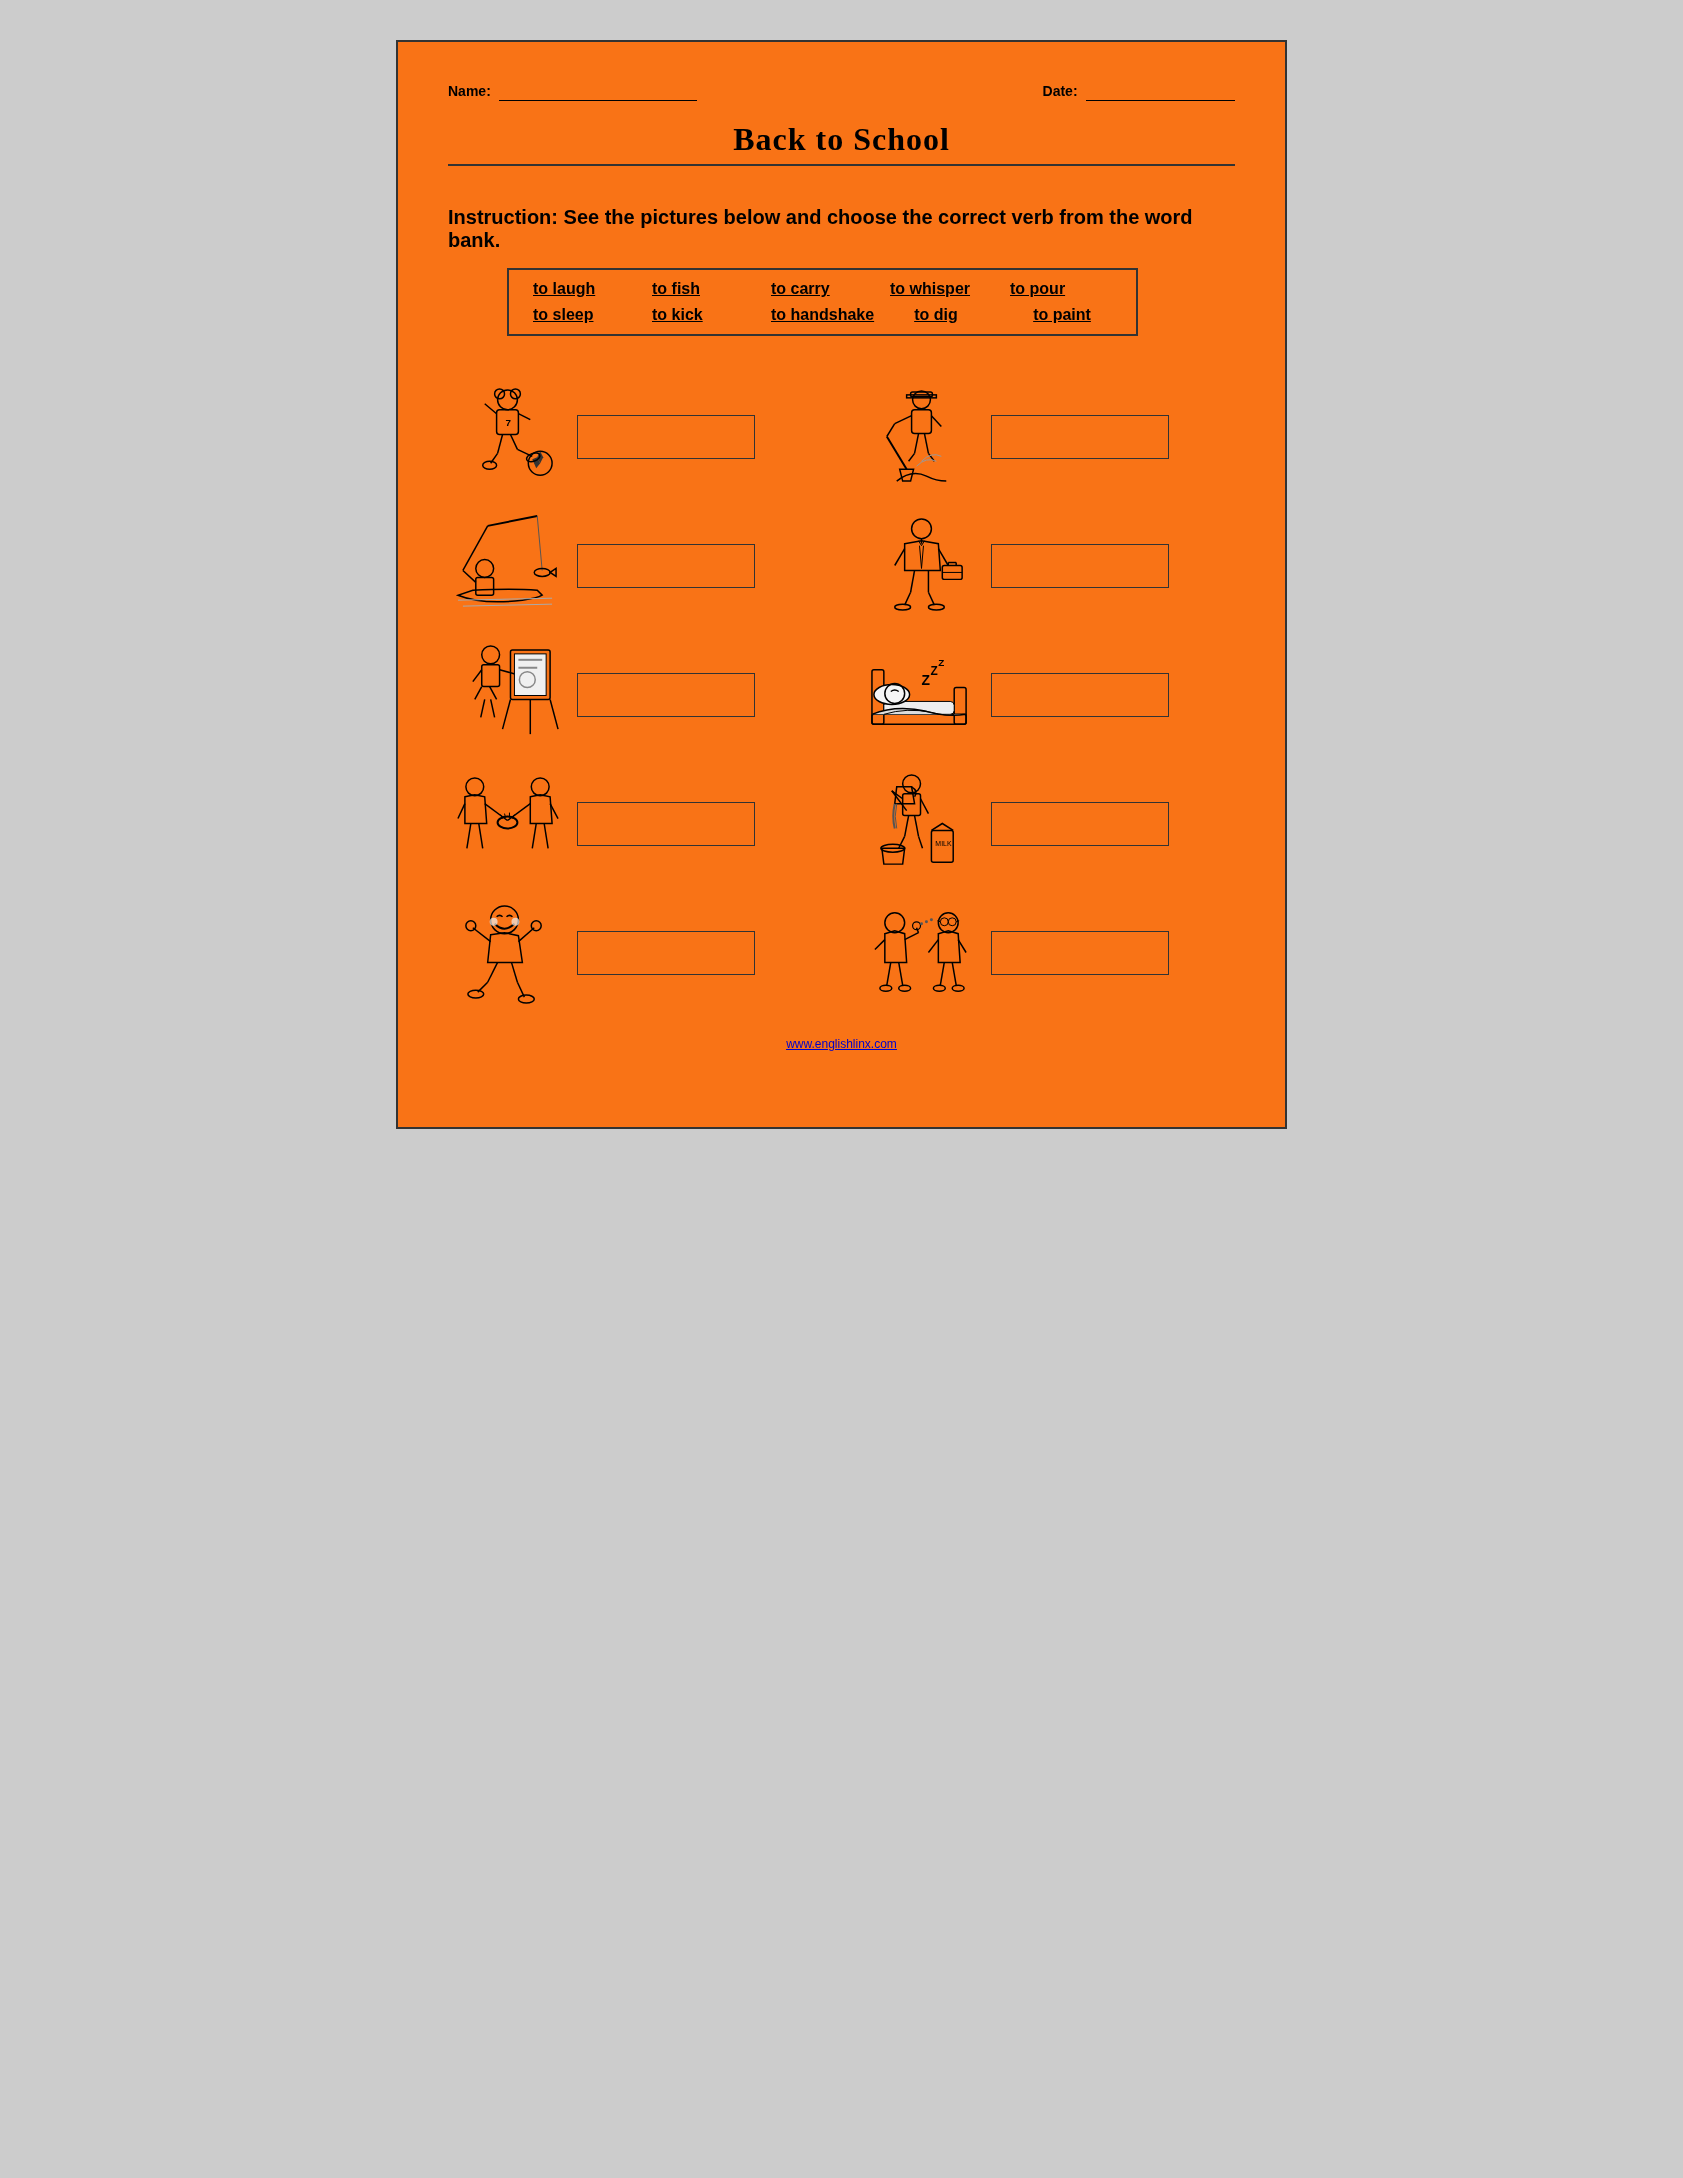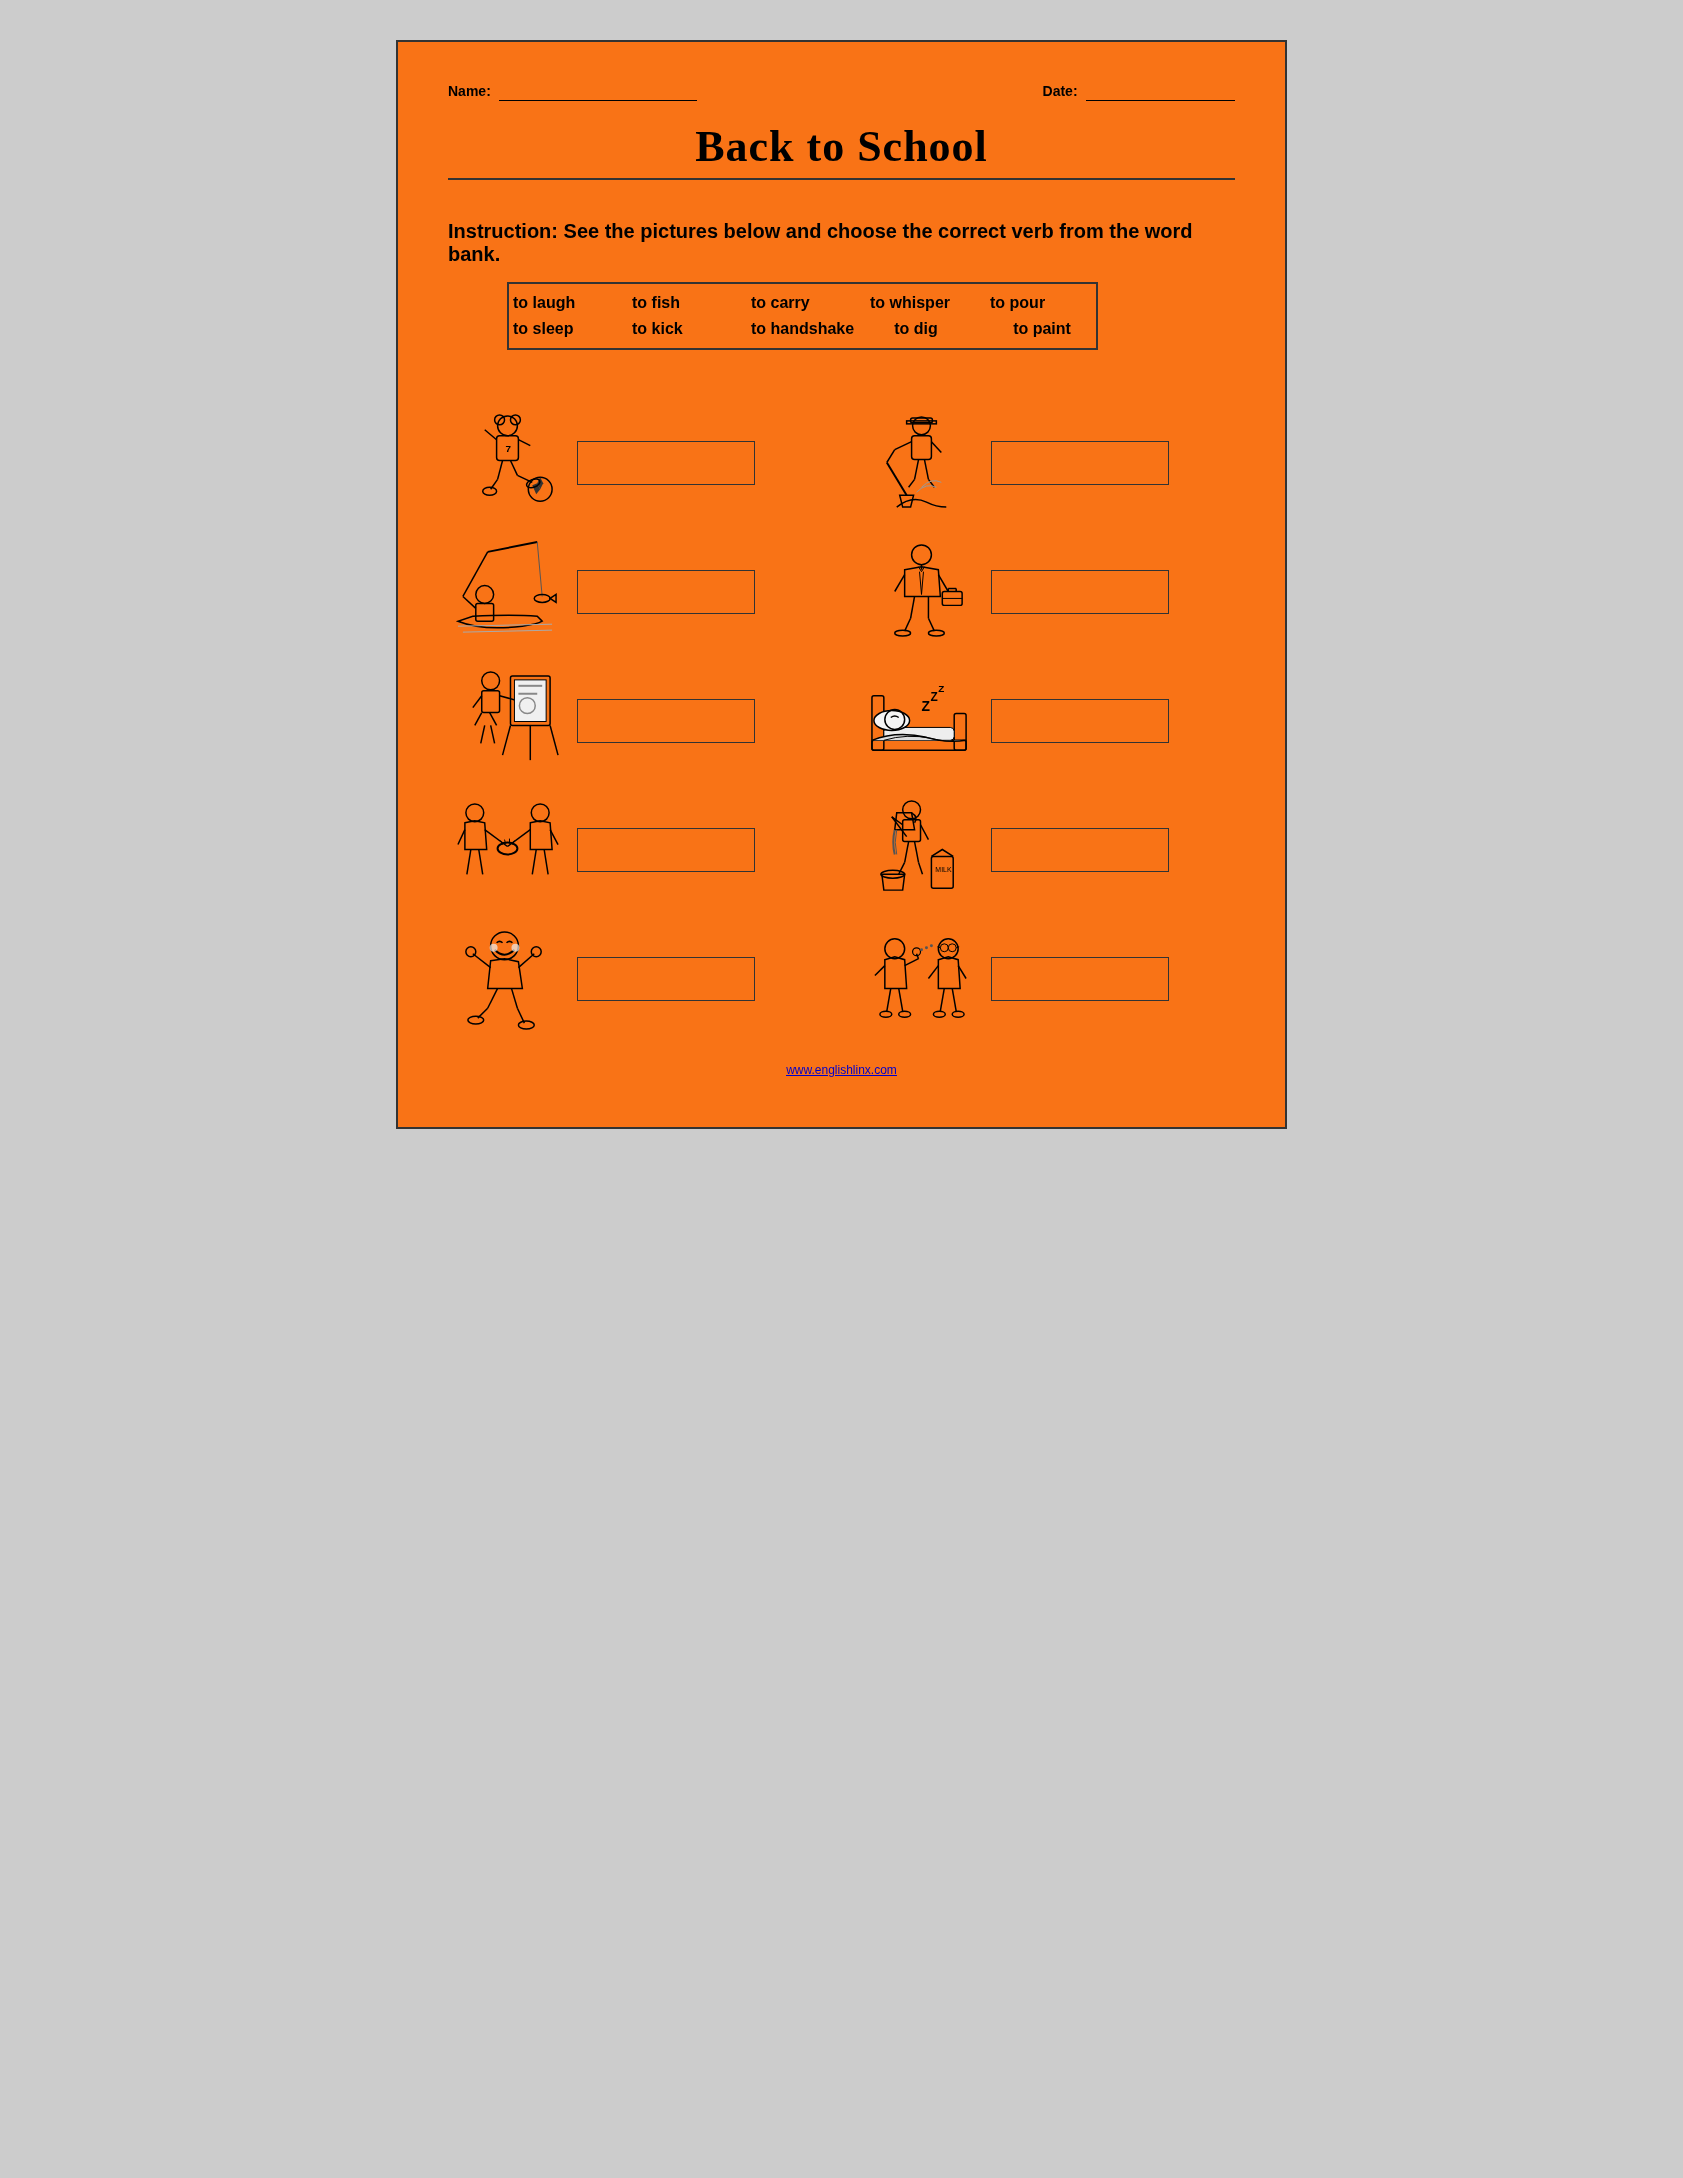--- a/index.html
+++ b/index.html
@@ -36,21 +36,21 @@
       margin-left: 4px;
     }
     .date-field-line {
       display: inline-block;
       width: 149px;
       border-bottom: 1px solid #000;
       margin-left: 4px;
     }
     .title {
       text-align: center;
-      font-size: 44px;
+      font-size: 32px;
       font-family: 'Times New Roman', serif;
       font-weight: bold;
       margin-bottom: 20px;
       letter-spacing: 1px;
       border-bottom: 2px solid #333;
       padding-bottom: 6px;
       display: inline-block;
       width: 100%;
     }
     .title-wrap {
@@ -59,22 +59,23 @@
     }
     .instruction {
       font-size: 20px;
       font-weight: bold;
       margin-bottom: 16px;
     }
     .word-bank {
       border: 2px solid #333;
       display: inline-block;
       margin-left: 59px;
-      margin-bottom: 48px;
-      padding: 10px 4px;
+      margin-bottom: 36px;
+      padding: 10px 24px;
+      text-decoration: underline;
     }
     .word-bank-row {
       display: flex;
       gap: 40px;
       margin-bottom: 8px;
     }
     .word-bank-row:last-child {
       margin-bottom: 0;
       justify-content: space-between;
     }

